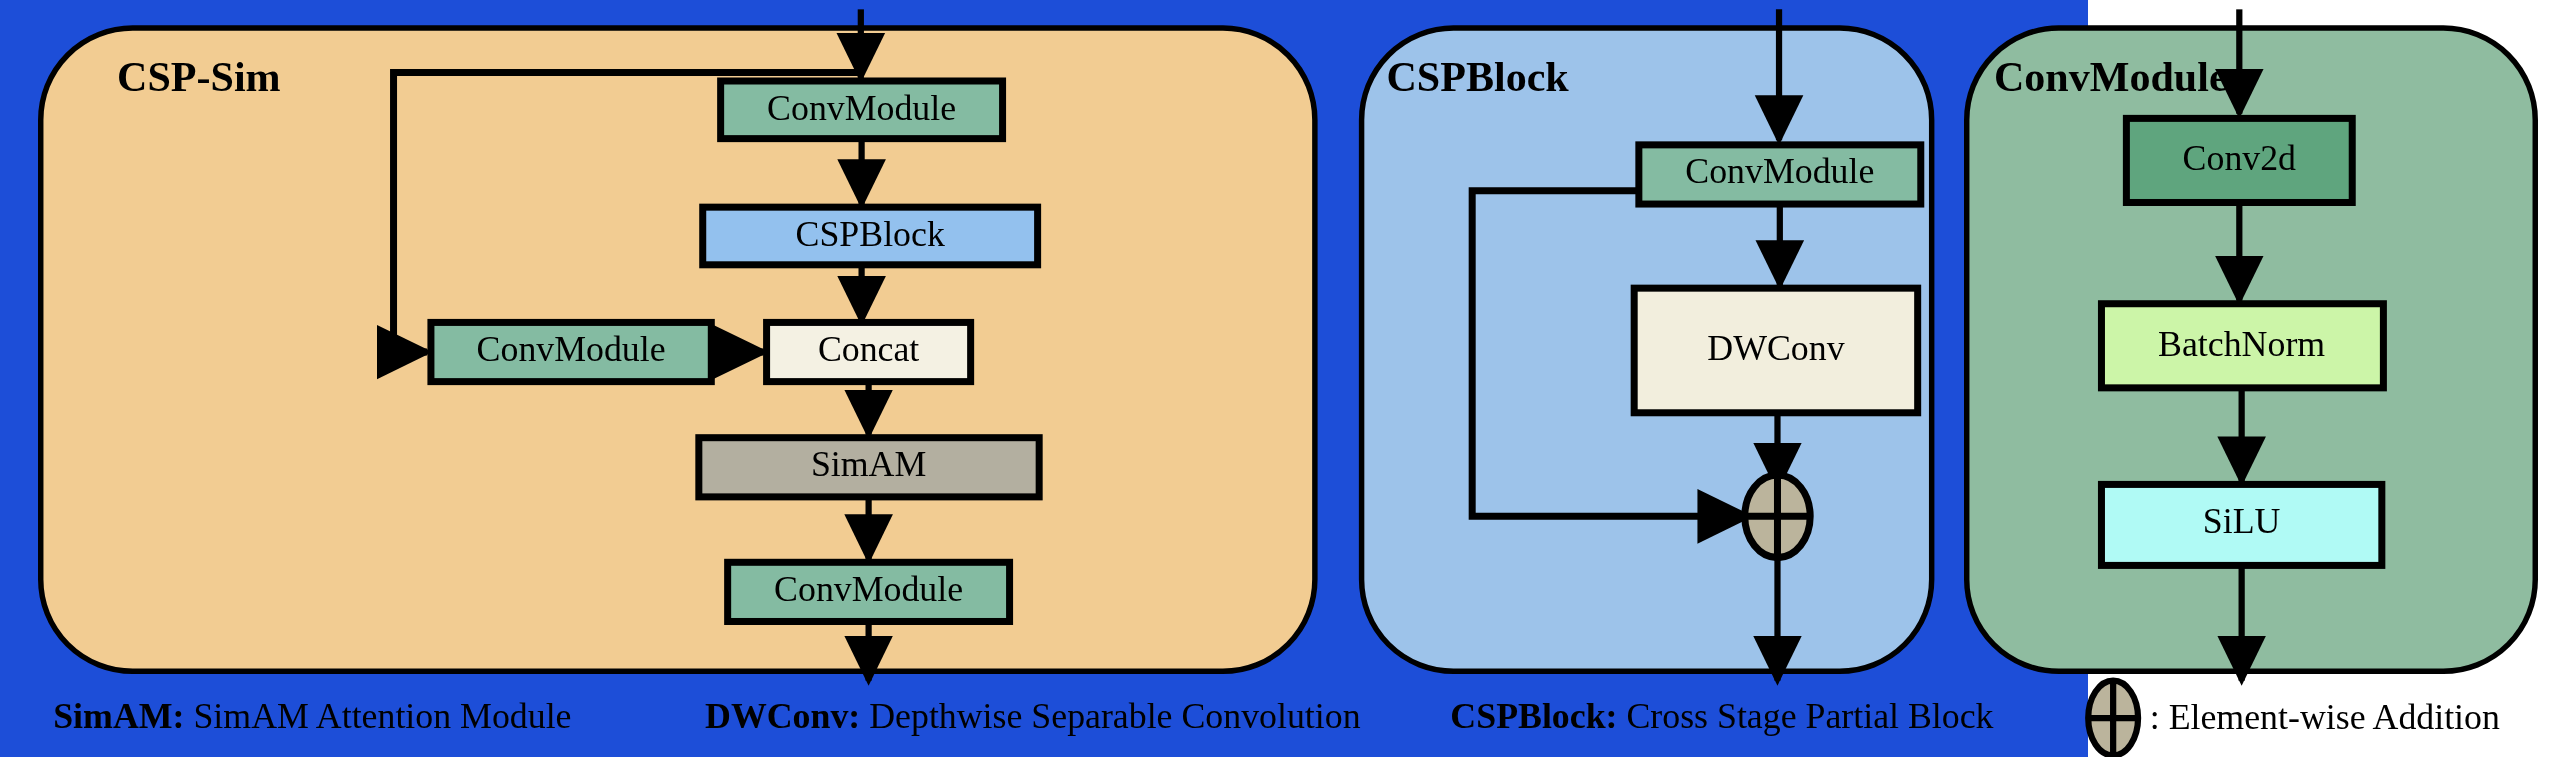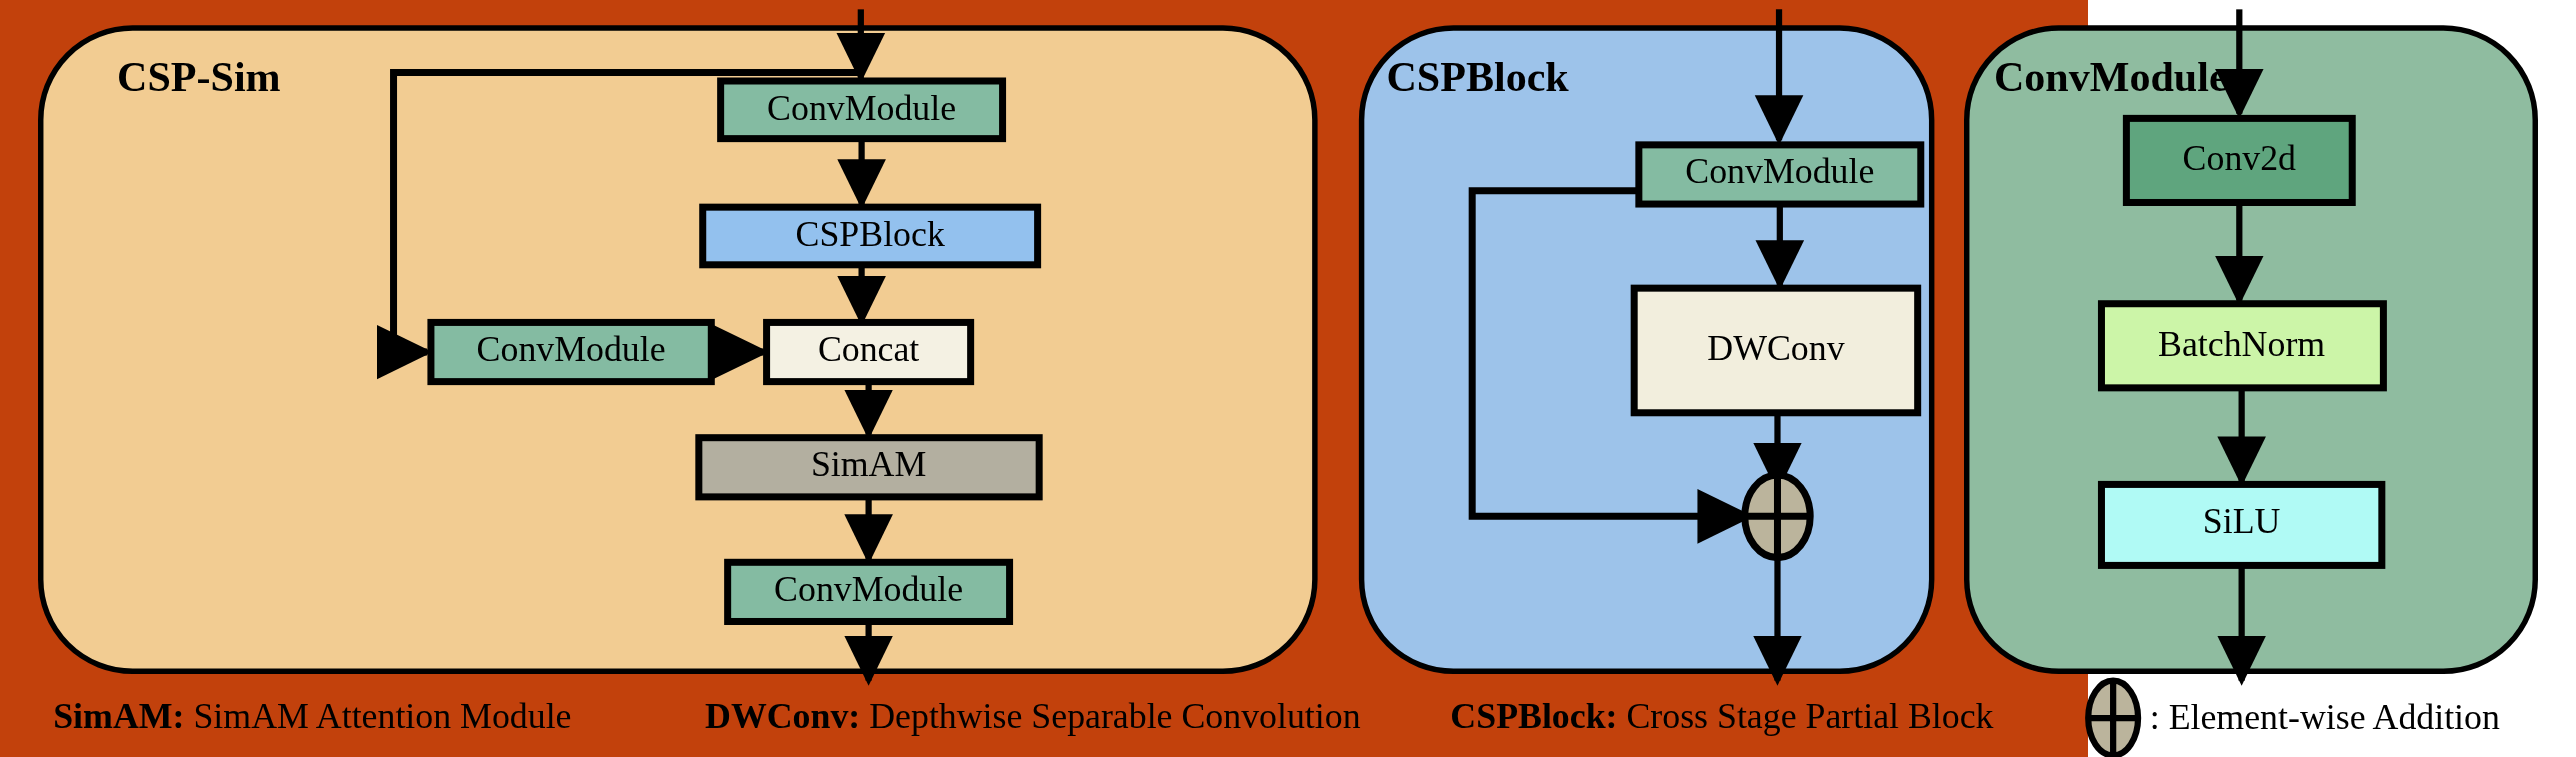--- a/index.html
+++ b/index.html
@@ -1,18 +1,18 @@
 <!DOCTYPE html>
 <html style="font-size:12.5px"><head>
 <meta charset="utf-8">
 <style>
   html,body{margin:0;padding:0;background:#ffffff;}
   body{width:2576px;height:757px;overflow:hidden;
        font-family:"Liberation Serif","DejaVu Serif",serif;}
-  #root{position:relative;width:2088px;height:757px;background:#c2410c;}
+  #root{position:relative;width:2088px;height:757px;background:#1d4ed8;}
   svg.diagram{position:absolute;left:0;top:0;width:2576px;height:757px;display:block;}
   .blk-label{font-family:"Liberation Serif","DejaVu Serif",serif;
              font-size:46px;fill:#000;text-anchor:middle;dominant-baseline:middle;}
   .panel-title{font-family:"Liberation Serif","DejaVu Serif",serif;
                font-size:54px;font-weight:bold;fill:#000;text-anchor:start;dominant-baseline:middle;}
   .legend-bold{font-family:"Liberation Serif","DejaVu Serif",serif;
                font-size:46px;font-weight:bold;fill:#000;}
   .legend-norm{font-family:"Liberation Serif","DejaVu Serif",serif;
                font-size:46px;font-weight:normal;fill:#000;}
   .legend-row{dominant-baseline:middle;text-anchor:start;}

